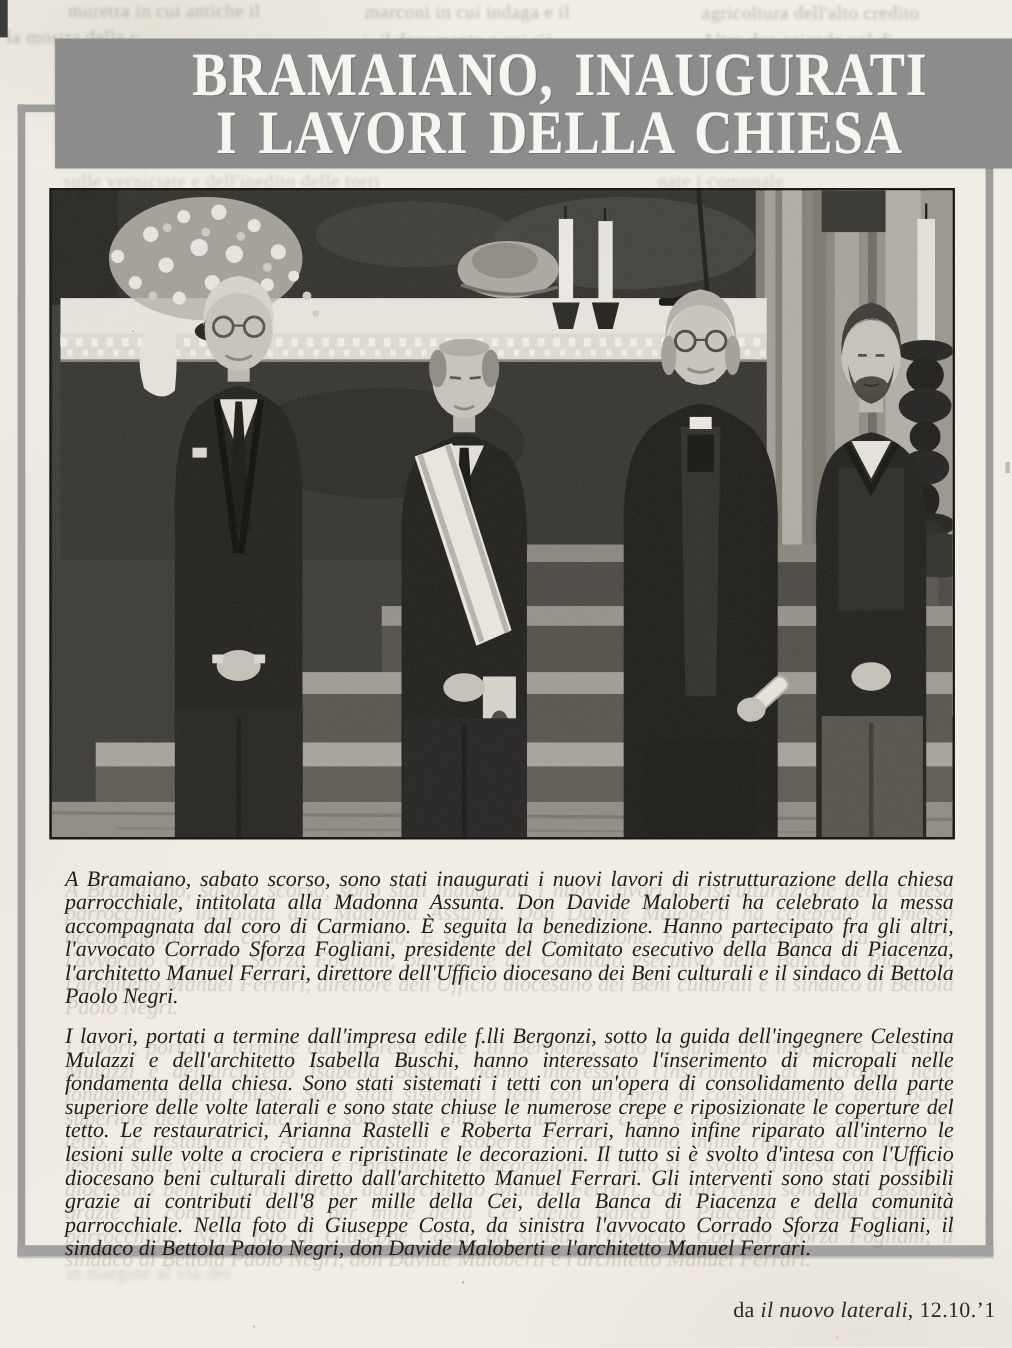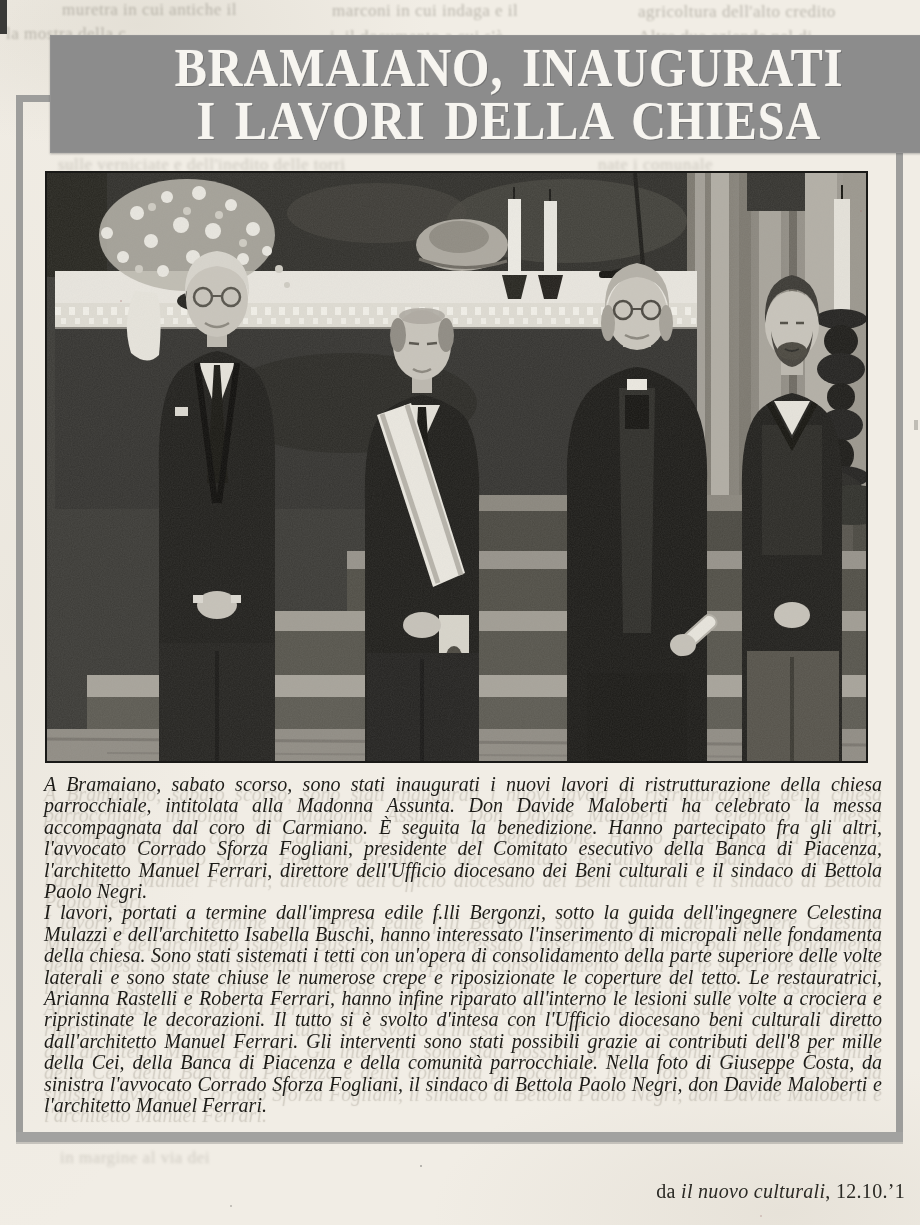--- a/index.html
+++ b/index.html
@@ -65,21 +65,21 @@
   }
   .photo svg{display:block;width:100%;height:100%;}
 
   
   .body-text{
     position:absolute;left:44px;top:774px;width:838px;
     font-style:italic;font-size:20px;line-height:21.4px;
     color:#1d1c18;text-align:justify;
   }
   .body-text p{
-    margin:0;
+    margin:15px;
     text-shadow:0 10px 1px rgba(118,112,98,.26);
   }
 
   
   .attribution{
     position:absolute;left:440px;top:1180px;width:465px;text-align:right;
     font-size:20px;color:#2a2924;letter-spacing:.3px;
   }
   .attribution .ital{font-style:italic;}
 
@@ -337,20 +337,20 @@
   <rect x="0" y="0" width="819" height="588" filter="url(#grain)" opacity=".28"></rect>
 </svg>
 </div>
 
 <div class="body-text">
   <p>A Bramaiano, sabato scorso, sono stati inaugurati i nuovi lavori di ristrutturazione della chiesa parrocchiale, intitolata alla Madonna Assunta. Don Davide Maloberti ha celebrato la messa accompagnata dal coro di Carmiano.  È seguita la benedizione.  Hanno partecipato fra gli altri, l'avvocato Corrado Sforza Fogliani, presidente del Comitato esecutivo della Banca di Piacenza, l'architetto Manuel Ferrari, direttore dell'Ufficio diocesano dei Beni culturali e il sindaco di Bettola Paolo Negri.</p>
   <p>I lavori, portati a termine dall'impresa edile f.lli Bergonzi, sotto la guida dell'ingegnere Celestina Mulazzi e dell'architetto Isabella Buschi, hanno interessato l'inserimento di micropali nelle fondamenta della chiesa. Sono stati sistemati i tetti con un'opera di consolidamento della parte superiore delle volte laterali e sono state chiuse le numerose crepe e riposizionate le coperture del tetto. Le restauratrici, Arianna Rastelli e Roberta Ferrari, hanno infine riparato all'interno le lesioni sulle volte a crociera e ripristinate le decorazioni. Il tutto si è svolto d'intesa con l'Ufficio diocesano beni culturali diretto dall'architetto Manuel Ferrari. Gli interventi  sono stati possibili grazie ai contributi dell'8 per mille della Cei, della Banca di Piacenza e della comunità parrocchiale. Nella foto di Giuseppe Costa, da sinistra l'avvocato Corrado Sforza Fogliani, il sindaco di Bettola Paolo Negri, don Davide Maloberti e l'architetto Manuel Ferrari.</p>
 </div>
 
 <div class="attribution">
-  <span>da </span><span class="ital">il nuovo culturali</span><span>, 12.10.’1</span>
+  <span>da </span><span class="ital">il nuovo laterali</span><span>, 12.10.’1</span>
 </div>
 
 <div class="speck" style="left:120px;top:300px;"></div>
 <div class="speck" style="left:860px;top:210px;background:rgba(160,100,100,.3);"></div>
 <div class="speck" style="left:420px;top:1165px;background:rgba(90,90,85,.5);"></div>
 <div class="speck" style="left:230px;top:1205px;background:rgba(90,90,85,.4);"></div>
 <div class="speck" style="left:760px;top:1215px;background:rgba(150,95,95,.3);"></div>
 
 </body></html>

